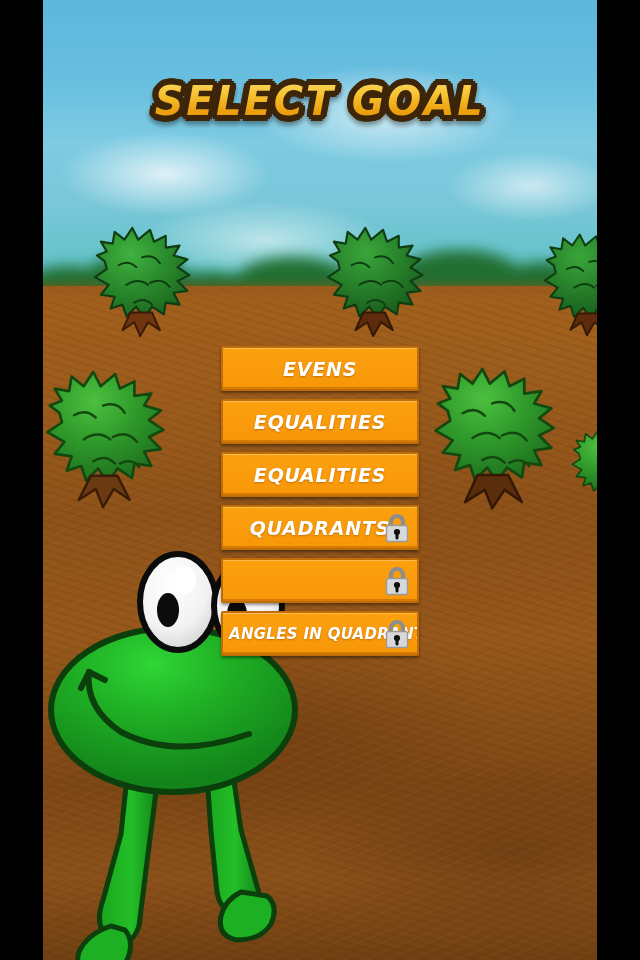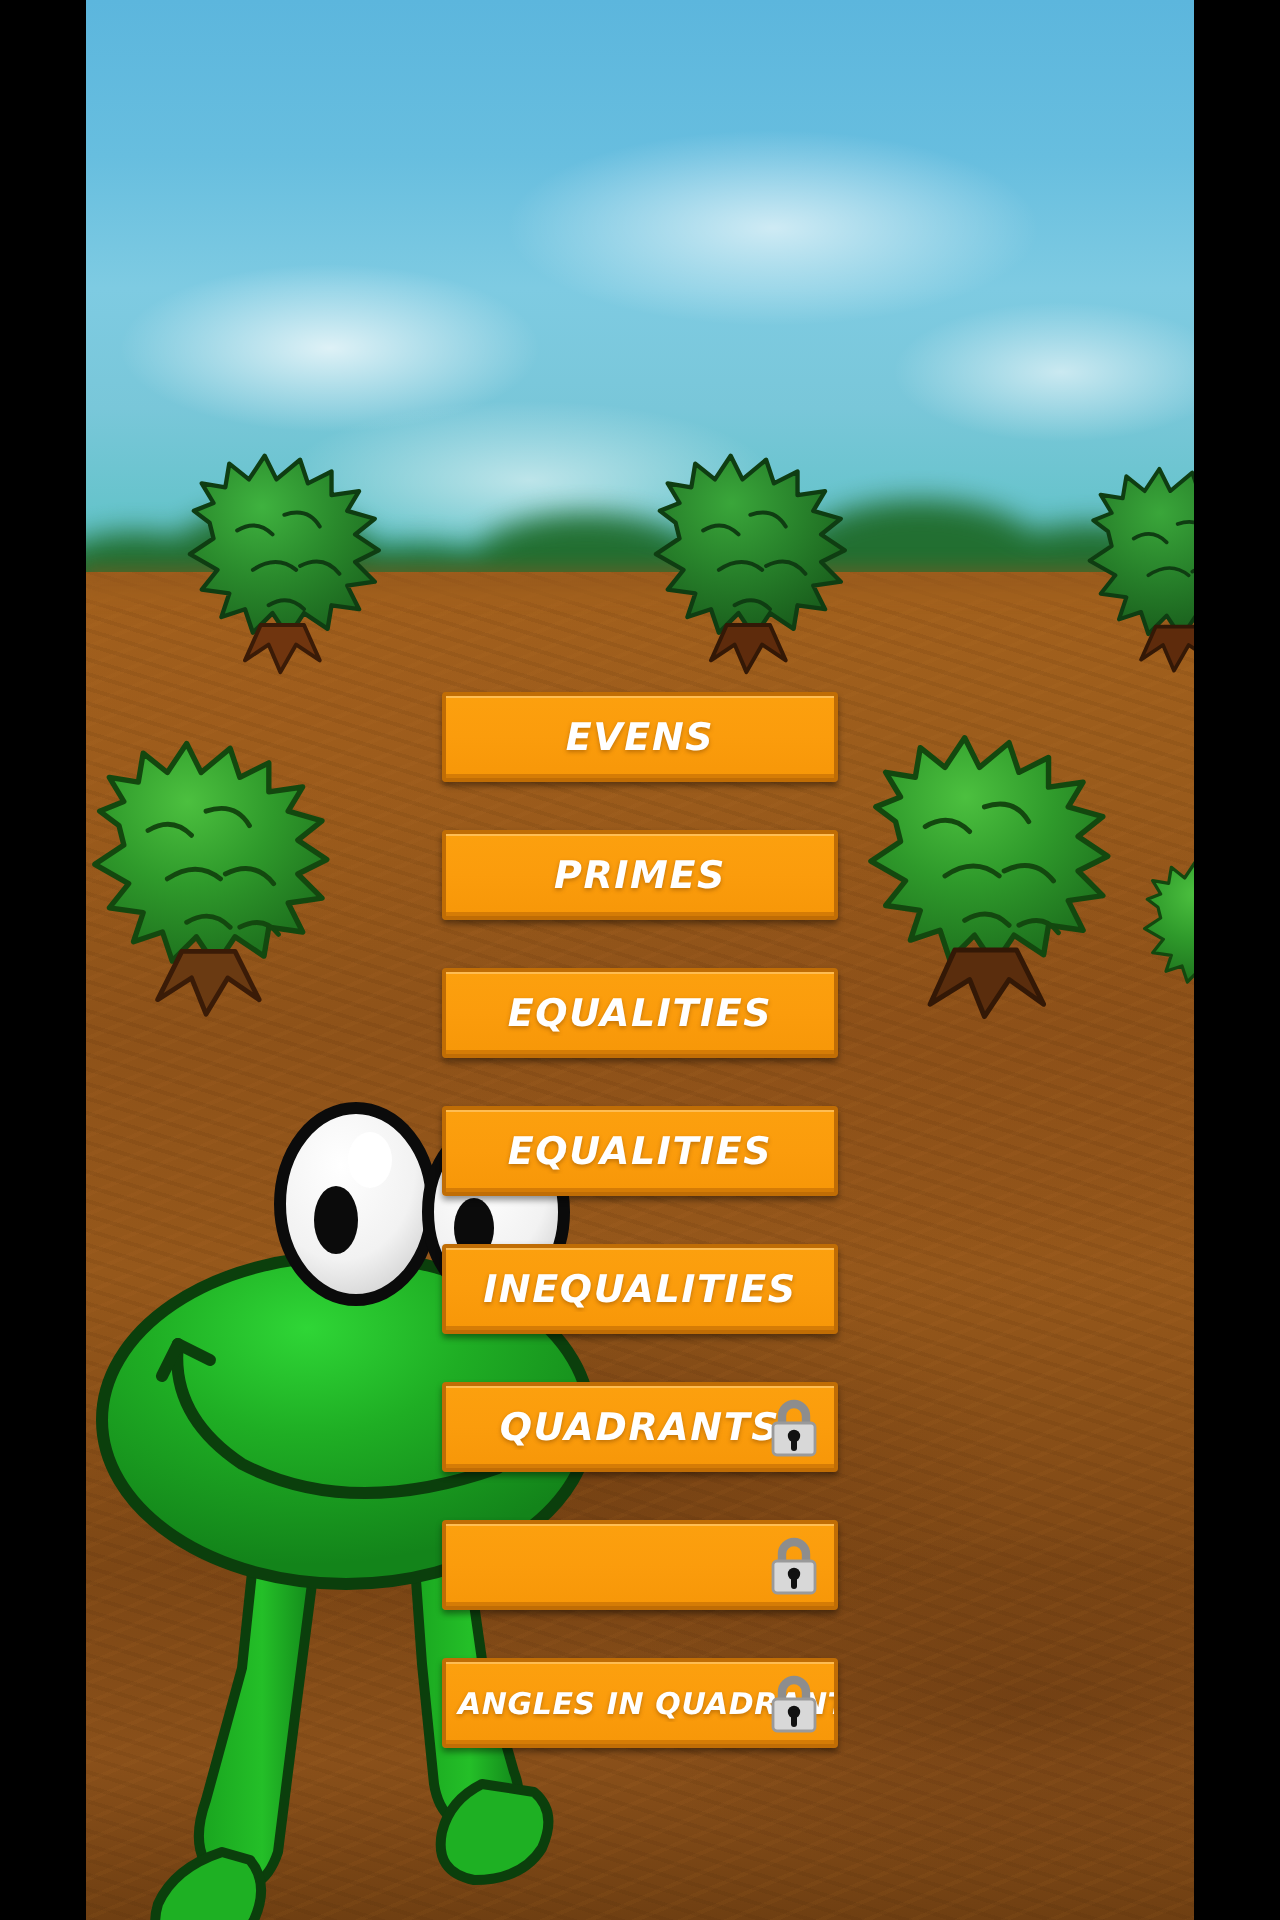--- a/index.html
+++ b/index.html
@@ -115,21 +115,21 @@
   
   #menu {
     position:absolute;
     left:178px; top:346px;
     width:198px;
   }
   .goal-btn {
     position:relative;
     display:block;
     width:198px; height:45px;
-    margin-bottom:24px;
+    margin-bottom:8px;
     background:linear-gradient(180deg,#fca00e 0%,#fb9c0c 50%,#f79708 100%);
     border:2px solid #c06d05;
     border-radius:2px;
     box-shadow:
       inset 0 1px 0 rgba(255,214,140,0.55),
       inset 0 -2px 0 rgba(170,92,4,0.45),
       0 2px 3px rgba(0,0,0,0.42);
     cursor:pointer;
   }
   .goal-btn .label {
@@ -321,36 +321,33 @@
 
         <ellipse cx="143" cy="54" rx="38" ry="48" fill="url(#eyegrad)" stroke="#0b0b0b" stroke-width="6"></ellipse>
         <ellipse cx="133" cy="62" rx="11" ry="17" fill="#0b0b0b"></ellipse>
         <ellipse cx="150" cy="32" rx="11" ry="14" fill="#ffffff" opacity="0.95"></ellipse>
 
         <ellipse cx="213" cy="58" rx="34" ry="44" fill="url(#eyegrad)" stroke="#0b0b0b" stroke-width="6"></ellipse>
         <ellipse cx="202" cy="66" rx="10" ry="15" fill="#0b0b0b"></ellipse>
       </svg>
     </div>
 
+    <div class="title-wrap">
+      <span class="title">SELECT GOAL</span>
+    </div>
 
     <div id="menu">
         <div class="goal-btn">
           <span class="label">EVENS</span>
         </div>
         <div class="goal-btn">
-          <span class="label">PRIMES</span>
-        </div>
-        <div class="goal-btn">
           <span class="label">EQUALITIES</span>
         </div>
         <div class="goal-btn">
           <span class="label">EQUALITIES</span>
-        </div>
-        <div class="goal-btn">
-          <span class="label">INEQUALITIES</span>
         </div>
         <div class="goal-btn">
           <span class="label">QUADRANTS</span>
           <span class="lock">
             <svg viewBox="0 0 26 30" width="26" height="30">
               <path d="M7 13 V9 a6 6 0 0 1 12 0 v4" fill="none" stroke="#8d8d8d" stroke-width="4.2" stroke-linecap="round"></path>
               <rect x="2.5" y="12.5" width="21" height="16" rx="2" fill="#d8d8d8" stroke="#9a9a9a" stroke-width="1.4"></rect>
               <circle cx="13" cy="19" r="3.1" fill="#111"></circle>
               <path d="M13 19 L13 25" stroke="#111" stroke-width="3" stroke-linecap="round"></path>
             </svg>

